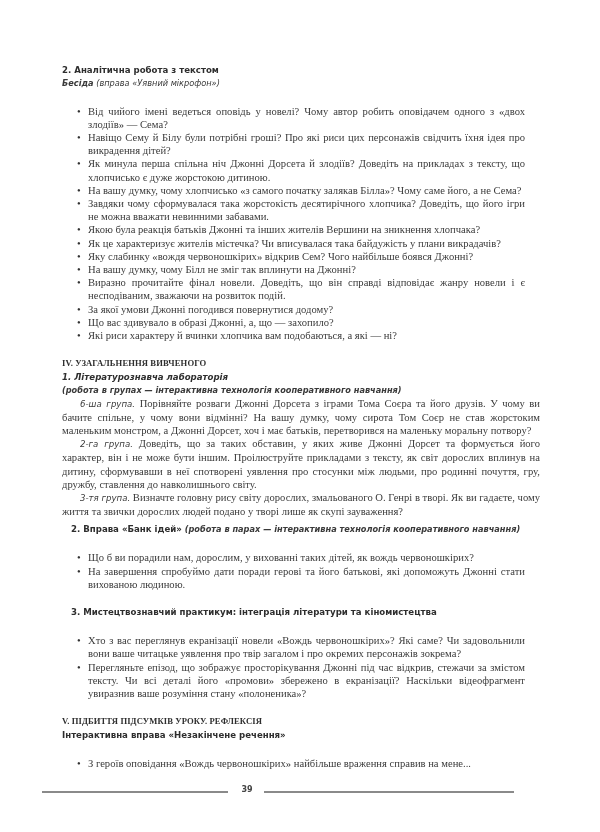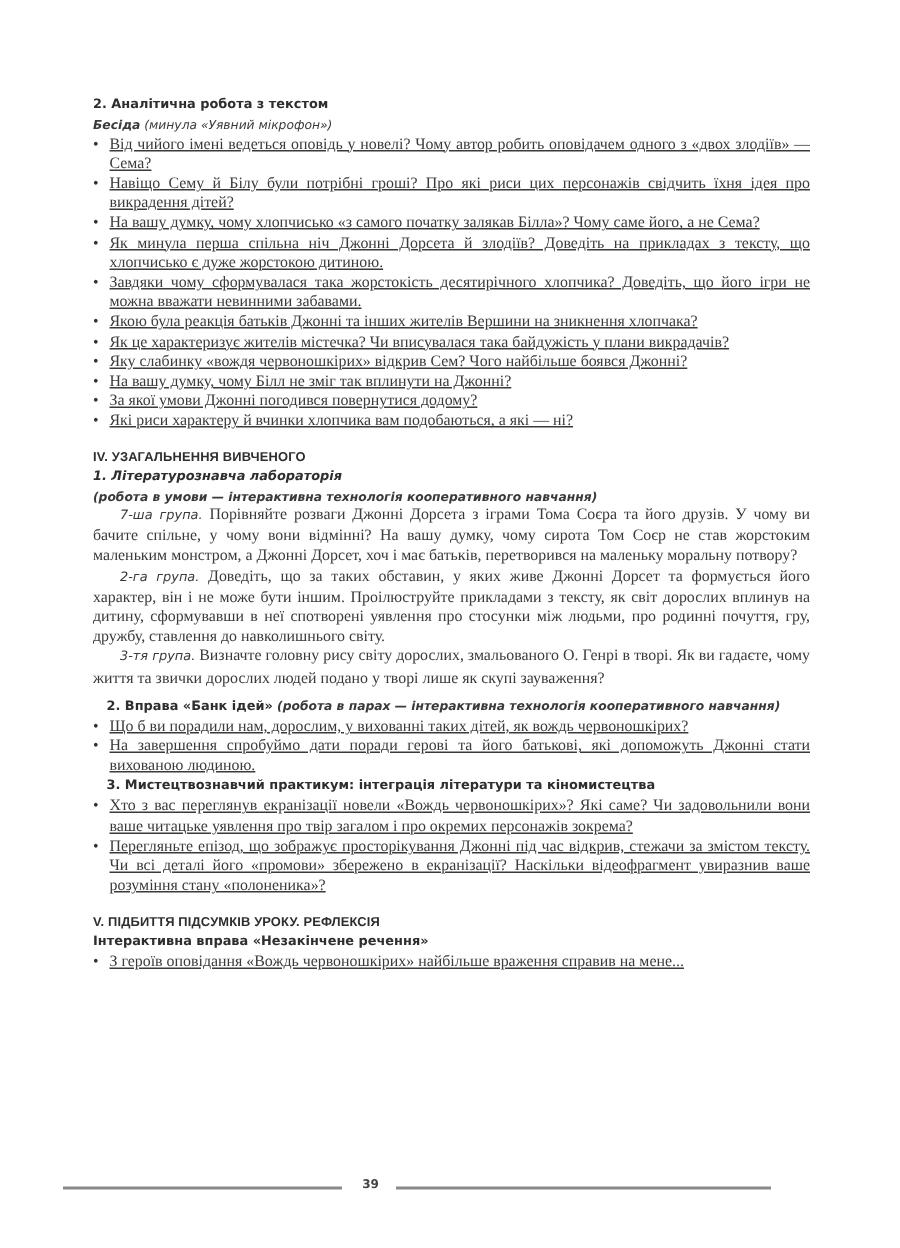--- a/index.html
+++ b/index.html
@@ -8,31 +8,31 @@
     position: absolute; left: 62px; top: 64px; width: 478px;
     font-family: "Liberation Serif", "DejaVu Serif", serif;
     font-size: 10.6px; line-height: 13.2px; color: #3a3a3a;
   }
   .h-sub {
     font-family: "DejaVu Sans", "Liberation Sans", sans-serif;
     font-weight: bold; font-size: 8.6px; color: #2e2e2e;
     line-height: 13px; margin: 0;
   }
   .h-sec {
-    font-family: Liberation Sans, sans-serif;
+    font-family: Liberation Serif, serif;
     font-weight: bold; font-size: 8.6px; color: #2e2e2e;
     line-height: 13px; margin: 10px 0 1px 0; letter-spacing: 0.1px;
   }
   .h-ital {
     font-family: "DejaVu Sans", "Liberation Sans", sans-serif;
     font-style: italic; font-size: 8.2px; color: #3a3a3a; line-height: 12.5px;
   }
   .h-ital b { font-weight: bold; }
   .h-sub .itn { font-style: italic; font-weight: bold; }
-  ul.bul { list-style: none; margin: 0; padding: 0; text-decoration: underline; }
+  ul.bul { list-style: none; margin: 15px; padding: 0; }
   ul.bul li {
     position: relative; padding-left: 11px; text-align: justify;
     margin: 0;
   }
   ul.bul li::before {
     content: "•"; position: absolute; left: 0; top: 0; color: #333;
   }
   p.para { margin: 0; text-indent: 18px; text-align: justify; }
   p.para .grp {
     font-family: "DejaVu Sans", "Liberation Sans", sans-serif;
@@ -54,41 +54,43 @@
   }
 </style>
 </head>
 <body>
 
 <div class="page">
 
   <div class="h-sub">2. Аналітична робота з текстом</div>
   <div class="h-ital">
     <b>Бесіда</b>
-    <span>(минула «Уявний мікрофон»)</span>
+    <span>(вправа «Уявний мікрофон»)</span>
   </div>
   <ul class="bul">
     <li>Від чийого імені ведеться оповідь у новелі? Чому автор робить оповідачем одного з «двох злодіїв» — Сема?</li>
     <li>Навіщо Сему й Білу були потрібні гроші? Про які риси цих персонажів свідчить їхня ідея про викрадення дітей?</li>
+    <li>Як минула перша спільна ніч Джонні Дорсета й злодіїв? Доведіть на прикладах з тексту, що хлопчисько є дуже жорстокою дитиною.</li>
     <li>На вашу думку, чому хлопчисько «з самого початку залякав Білла»? Чому саме його, а не Сема?</li>
-    <li>Як минула перша спільна ніч Джонні Дорсета й злодіїв? Доведіть на прикладах з тексту, що хлопчисько є дуже жорстокою дитиною.</li>
     <li>Завдяки чому сформувалася така жорстокість десятирічного хлопчика? Доведіть, що його ігри не можна вважати невинними забавами.</li>
     <li>Якою була реакція батьків Джонні та інших жителів Вершини на зникнення хлопчака?</li>
     <li>Як це характеризує жителів містечка? Чи вписувалася така байдужість у плани викрадачів?</li>
     <li>Яку слабинку «вождя червоношкірих» відкрив Сем? Чого найбільше боявся Джонні?</li>
     <li>На вашу думку, чому Білл не зміг так вплинути на Джонні?</li>
+    <li>Виразно прочитайте фінал новели. Доведіть, що він справді відповідає жанру новели і є несподіваним, зважаючи на розвиток подій.</li>
     <li>За якої умови Джонні погодився повернутися додому?</li>
+    <li>Що вас здивувало в образі Джонні, а, що — захопило?</li>
     <li>Які риси характеру й вчинки хлопчика вам подобаються, а які — ні?</li>
   </ul>
 
   <div class="h-sec">IV. УЗАГАЛЬНЕННЯ ВИВЧЕНОГО</div>
   <div class="h-sub"><span class="itn">1. Літературознавча лабораторія</span></div>
-  <div class="h-ital"><b>(робота в умови — інтерактивна технологія кооперативного навчання)</b></div>
+  <div class="h-ital"><b>(робота в групах — інтерактивна технологія кооперативного навчання)</b></div>
 
-  <p class="para"><span class="grp">7-ша група.</span><span> Порівняйте розваги Джонні Дорсета з іграми Тома Соєра та його друзів. У чому ви бачите спільне, у чому вони відмінні? На вашу думку, чому сирота Том Соєр не став жорстоким маленьким монстром, а Джонні Дорсет, хоч і має батьків, перетворився на маленьку моральну потвору?</span></p>
+  <p class="para"><span class="grp">6-ша група.</span><span> Порівняйте розваги Джонні Дорсета з іграми Тома Соєра та його друзів. У чому ви бачите спільне, у чому вони відмінні? На вашу думку, чому сирота Том Соєр не став жорстоким маленьким монстром, а Джонні Дорсет, хоч і має батьків, перетворився на маленьку моральну потвору?</span></p>
   <p class="para"><span class="grp">2-га група.</span><span> Доведіть, що за таких обставин, у яких живе Джонні Дорсет та формується його характер, він і не може бути іншим. Проілюструйте прикладами з тексту, як світ дорослих вплинув на дитину, сформувавши в неї спотворені уявлення про стосунки між людьми, про родинні почуття, гру, дружбу, ставлення до навколишнього світу.</span></p>
   <p class="para"><span class="grp">3-тя група.</span><span> Визначте головну рису світу дорослих, змальованого О. Генрі в творі. Як ви гадаєте, чому життя та звички дорослих людей подано у творі лише як скупі зауваження?</span></p>
 
   <div class="h-sub indent" style="margin-top:5px;">
     <span>2. Вправа «Банк ідей»</span><span class="h-ital" style="font-weight:bold;"> (робота в парах — інтерактивна технологія кооперативного навчання)</span>
   </div>
   <ul class="bul">
     <li>Що б ви порадили нам, дорослим, у вихованні таких дітей, як вождь червоношкірих?</li>
     <li>На завершення спробуймо дати поради герові та його батькові, які допоможуть Джонні стати вихованою людиною.</li>
   </ul>

